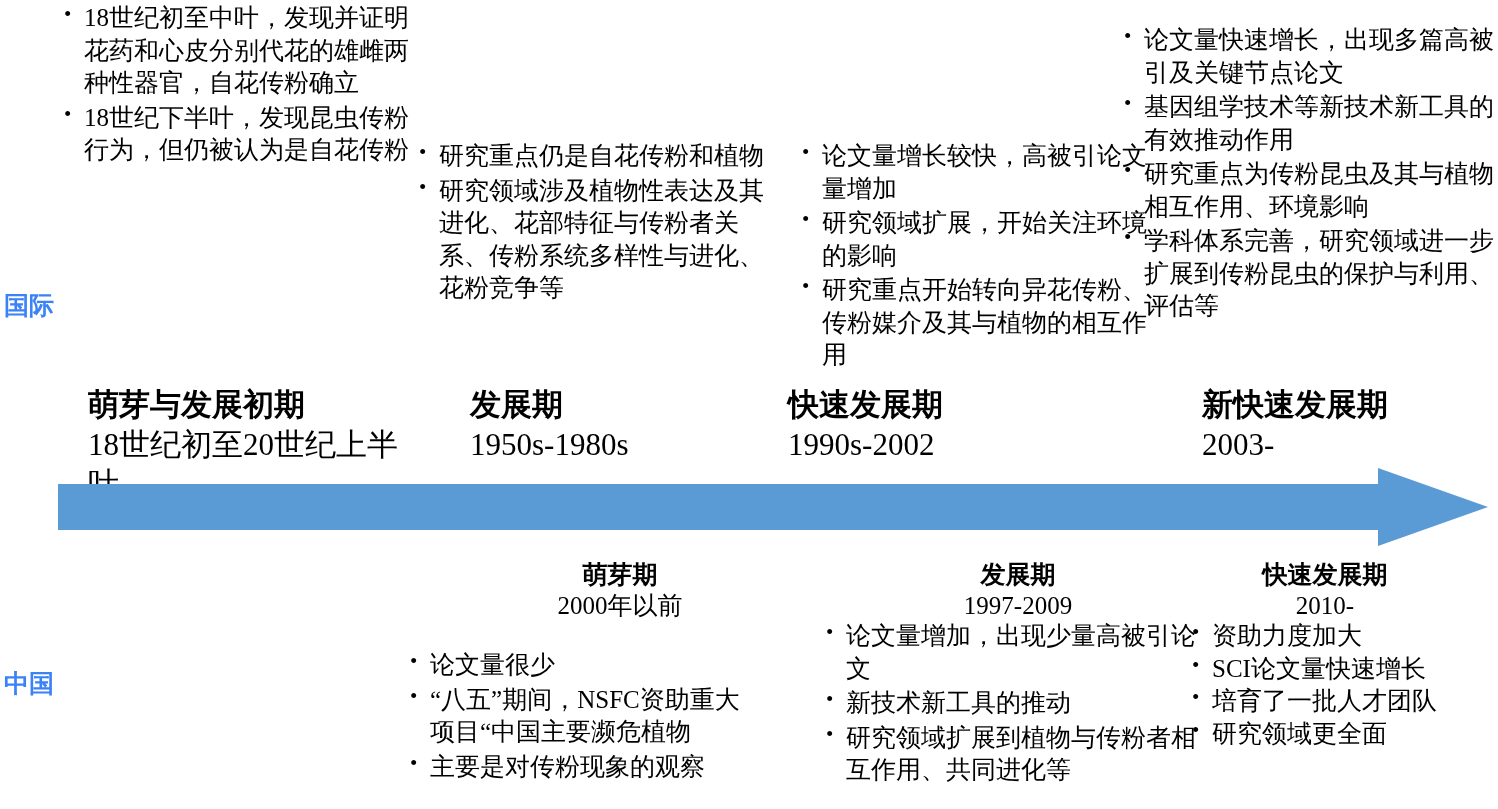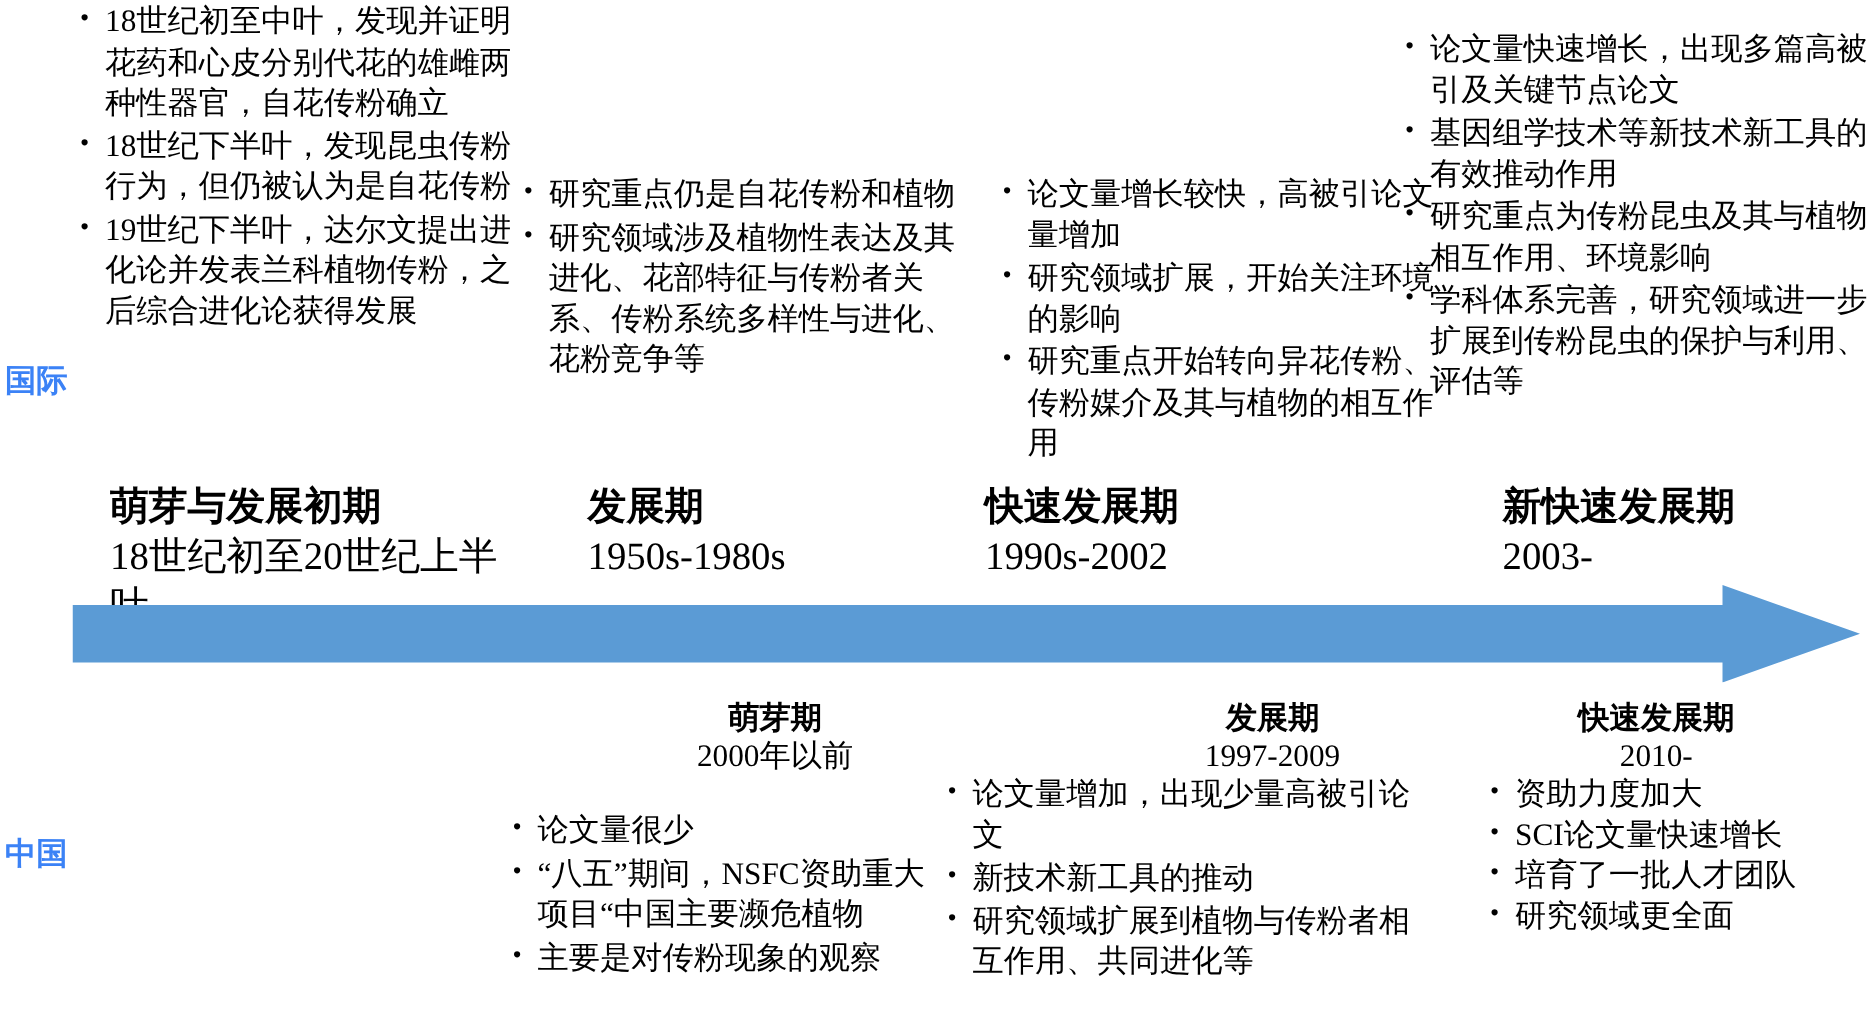--- a/index.html
+++ b/index.html
@@ -99,21 +99,20 @@
 
 <div class="canvas">
 
   <div class="row-label" id="label-international">国际</div>
   <div class="row-label" id="label-china">中国</div>
 
   <div class="col" style="left:58px; top:2px; width:360px;">
     <ul class="bullets">
       <li>18世纪初至中叶，发现并证明花药和心皮分别代花的雄雌两种性器官，自花传粉确立</li>
       <li>18世纪下半叶，发现昆虫传粉行为，但仍被认为是自花传粉</li>
-      <li>19世纪下半叶，达尔文提出进化论并发表兰科植物传粉，之后综合进化论获得发展</li>
     </ul>
   </div>
   <div class="col phase" style="left:88px; top:385px; width:340px;">
     <span class="name">萌芽与发展初期</span>
     <span class="range">18世纪初至20世纪上半叶</span>
   </div>
 
   <div class="col" style="left:413px; top:140px; width:355px;">
     <ul class="bullets">
       <li>研究重点仍是自花传粉和植物</li>
@@ -165,21 +164,21 @@
       <li>论文量很少</li>
       <li>“八五”期间，NSFC资助重大项目“中国主要濒危植物</li>
       <li>主要是对传粉现象的观察</li>
     </ul>
   </div>
 
   <div class="china-head" style="left:838px; top:558px; width:360px;">
     <span class="name">发展期</span>
     <span class="range">1997-2009</span>
   </div>
-  <div class="col" style="left:752px; top:620px; width:400px;">
+  <div class="col" style="left:820px; top:620px; width:400px;">
     <ul class="bullets">
       <li>论文量增加，出现少量高被引论文</li>
       <li>新技术新工具的推动</li>
       <li>研究领域扩展到植物与传粉者相互作用、共同进化等</li>
     </ul>
   </div>
 
   <div class="china-head" style="left:1180px; top:558px; width:290px;">
     <span class="name">快速发展期</span>
     <span class="range">2010-</span>

